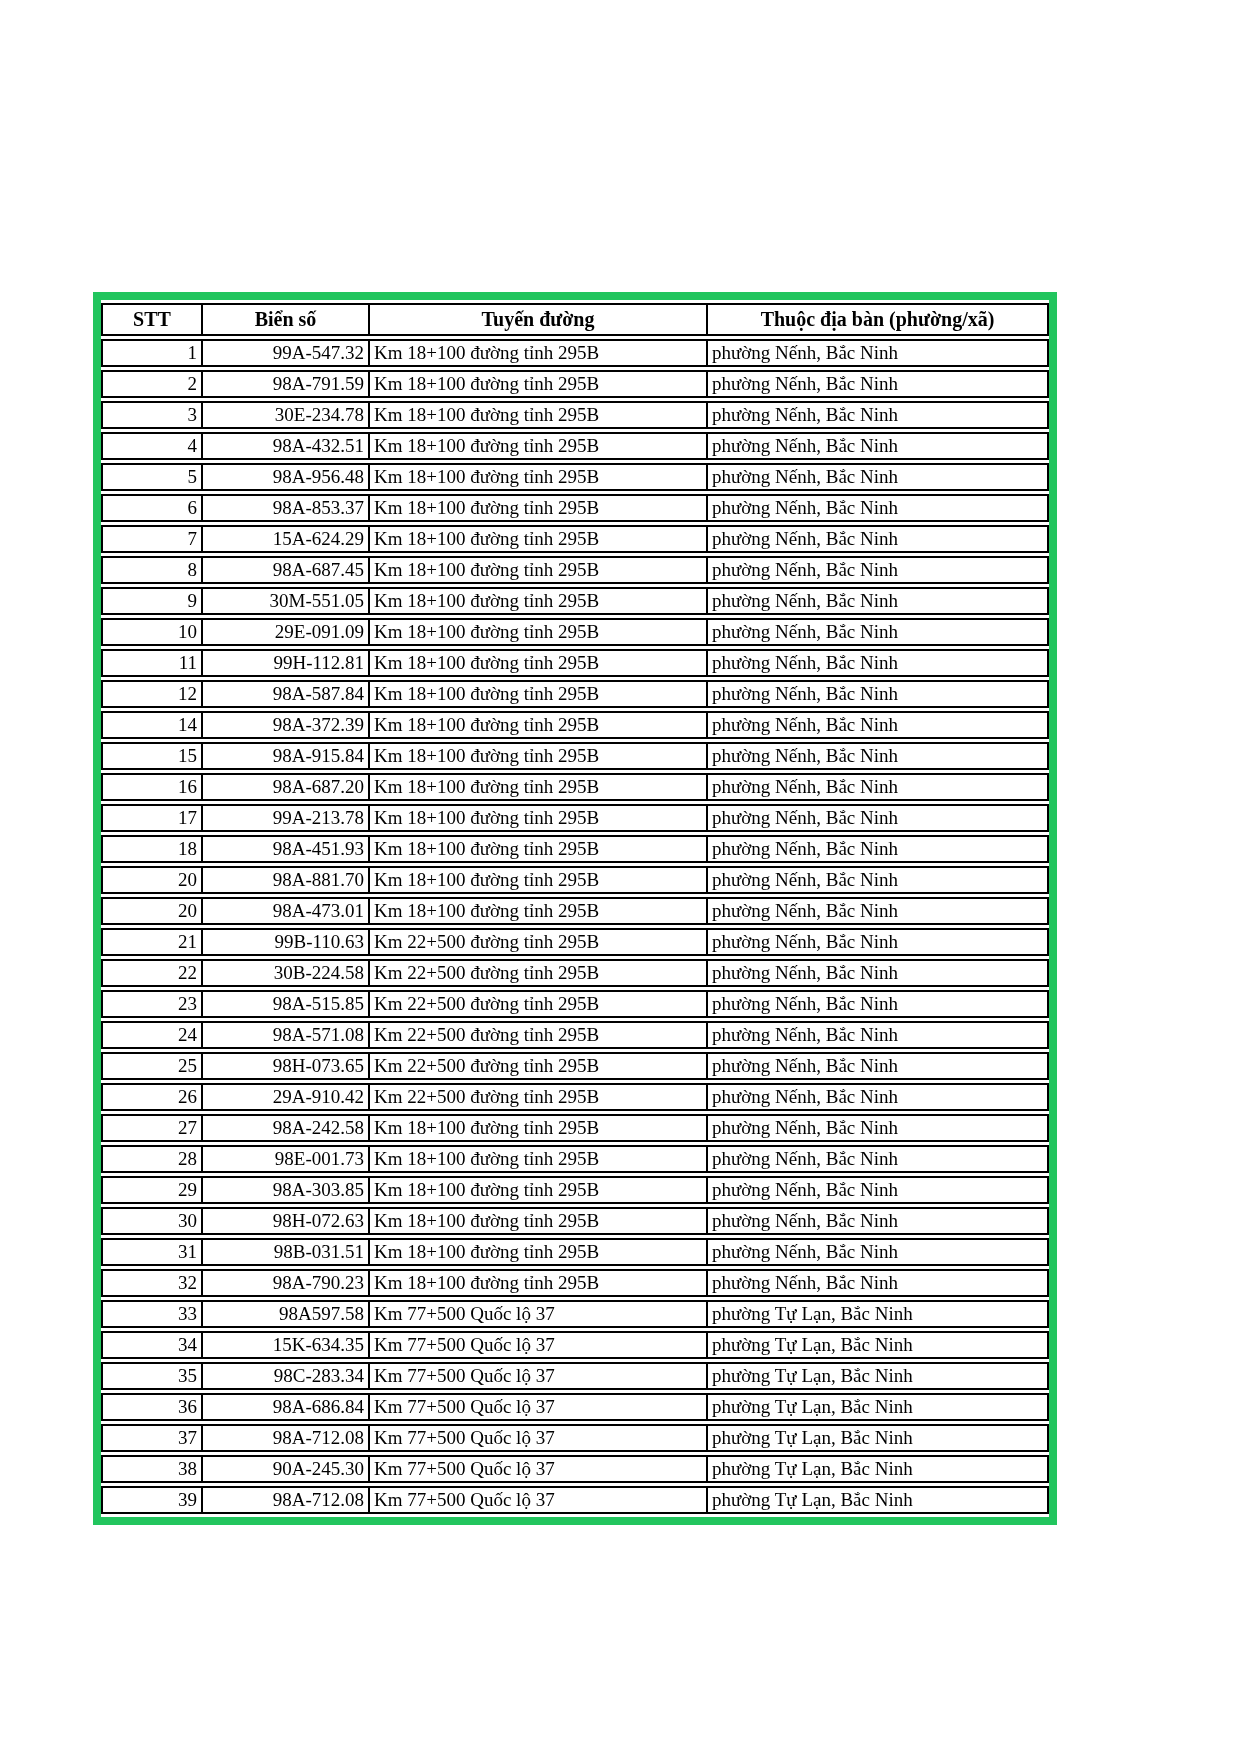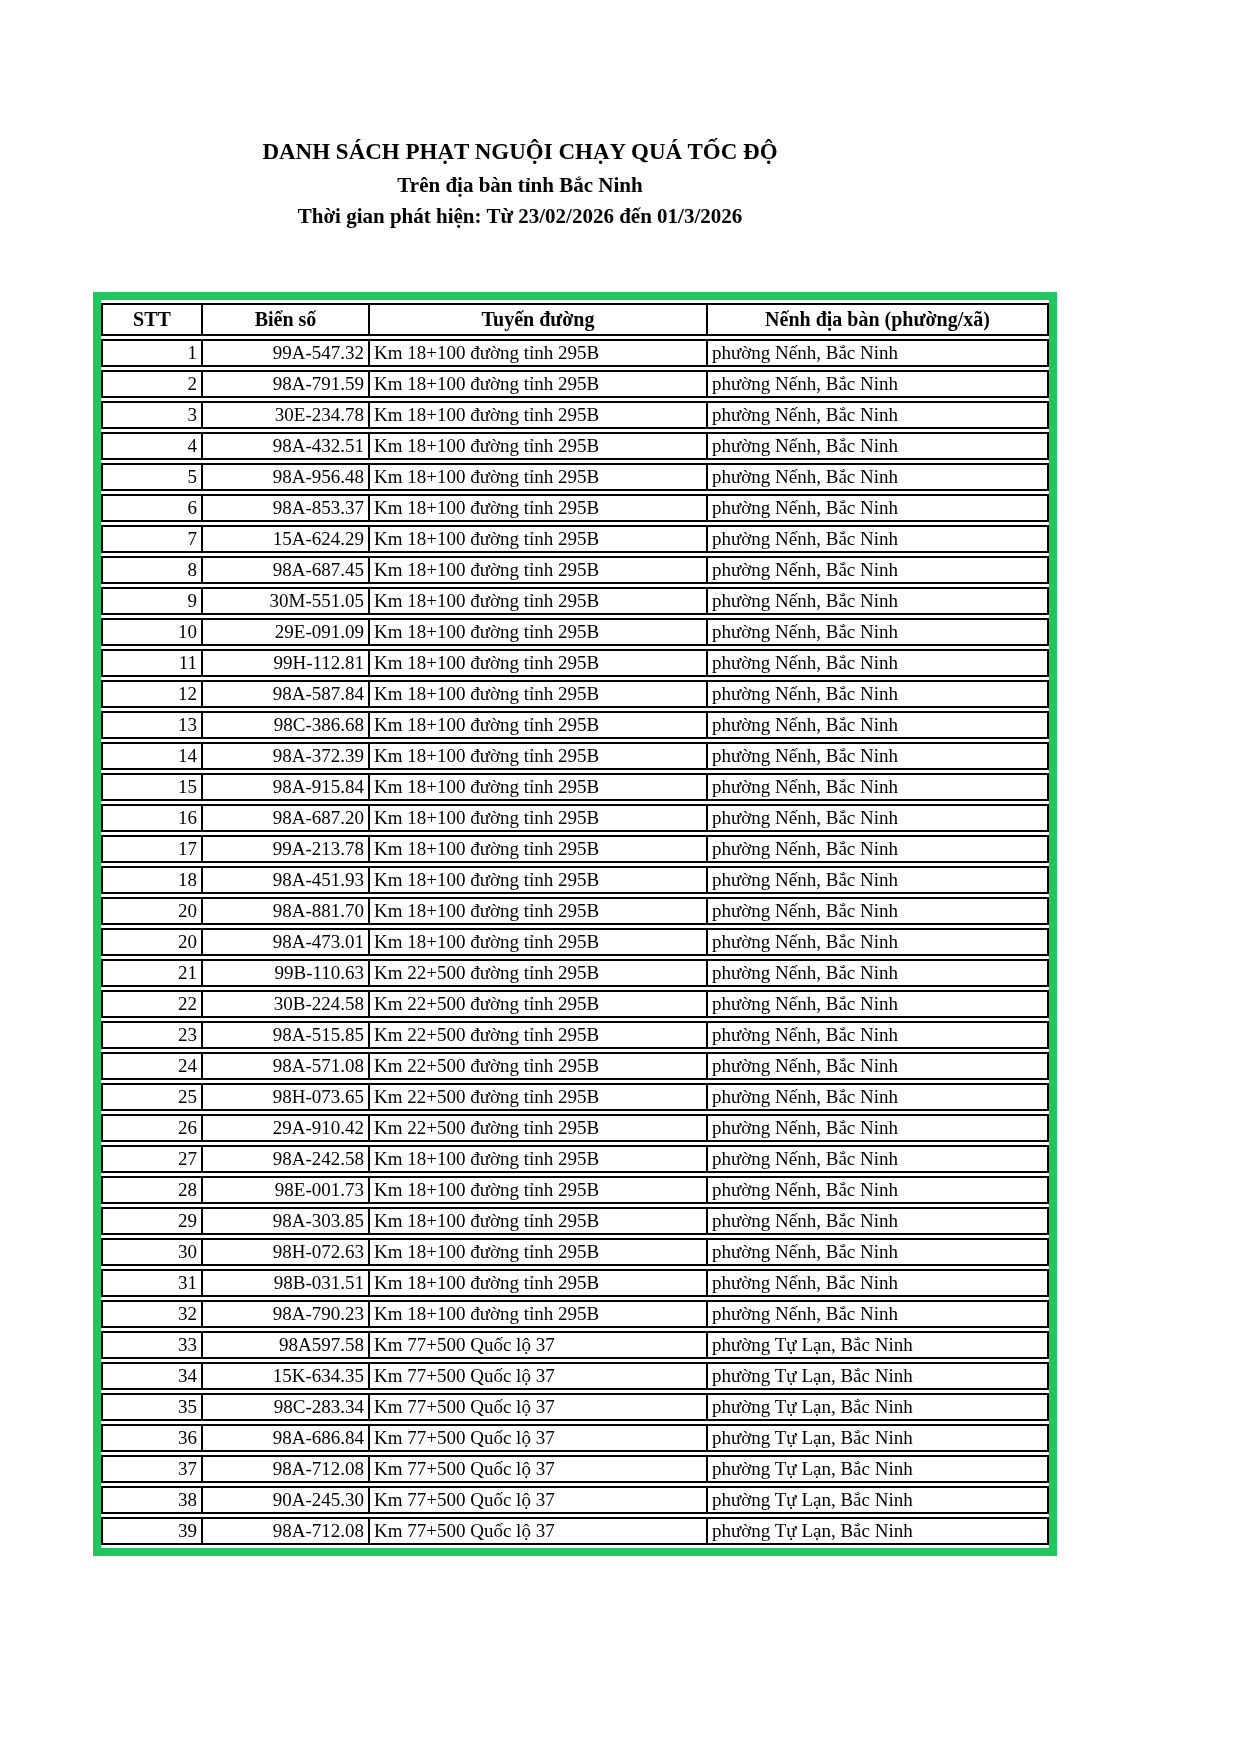--- a/index.html
+++ b/index.html
@@ -81,33 +81,28 @@
   td.col-stt   { text-align: right; padding-right: 2px; }
   td.col-plate { text-align: right; }
   td.col-route { text-align: left; }
   td.col-area  { text-align: left; margin-top: 11px; }
 </style>
 </head>
 <body>
 
 <div class="page">
 
-  <div class="title-block">
-    <div class="title-line1">DANH SÁCH PHẠT NGUỘI CHẠY QUÁ TỐC ĐỘ</div>
-    <div class="title-line2">Trên địa bàn tỉnh Bắc Ninh</div>
-    <div class="title-line3">Thời gian phát hiện: Từ 23/02/2026 đến 01/3/2026</div>
-  </div>
 
   <table class="violation-table">
     <thead>
       <tr>
         <th class="col-stt">STT</th>
         <th class="col-plate">Biển số</th>
         <th class="col-route">Tuyến đường</th>
-        <th class="col-area">Nếnh địa bàn (phường/xã)</th>
+        <th class="col-area">Thuộc địa bàn (phường/xã)</th>
       </tr>
     </thead>
     <tbody>
         <tr>
           <td class="col-stt">1</td>
           <td class="col-plate">99A-547.32</td>
           <td class="col-route">Km 18+100 đường tỉnh 295B</td>
           <td class="col-area">phường Nếnh, Bắc Ninh</td>
         </tr>
         <tr>
@@ -170,26 +165,20 @@
           <td class="col-route">Km 18+100 đường tỉnh 295B</td>
           <td class="col-area">phường Nếnh, Bắc Ninh</td>
         </tr>
         <tr>
           <td class="col-stt">12</td>
           <td class="col-plate">98A-587.84</td>
           <td class="col-route">Km 18+100 đường tỉnh 295B</td>
           <td class="col-area">phường Nếnh, Bắc Ninh</td>
         </tr>
         <tr>
-          <td class="col-stt">13</td>
-          <td class="col-plate">98C-386.68</td>
-          <td class="col-route">Km 18+100 đường tỉnh 295B</td>
-          <td class="col-area">phường Nếnh, Bắc Ninh</td>
-        </tr>
-        <tr>
           <td class="col-stt">14</td>
           <td class="col-plate">98A-372.39</td>
           <td class="col-route">Km 18+100 đường tỉnh 295B</td>
           <td class="col-area">phường Nếnh, Bắc Ninh</td>
         </tr>
         <tr>
           <td class="col-stt">15</td>
           <td class="col-plate">98A-915.84</td>
           <td class="col-route">Km 18+100 đường tỉnh 295B</td>
           <td class="col-area">phường Nếnh, Bắc Ninh</td>

